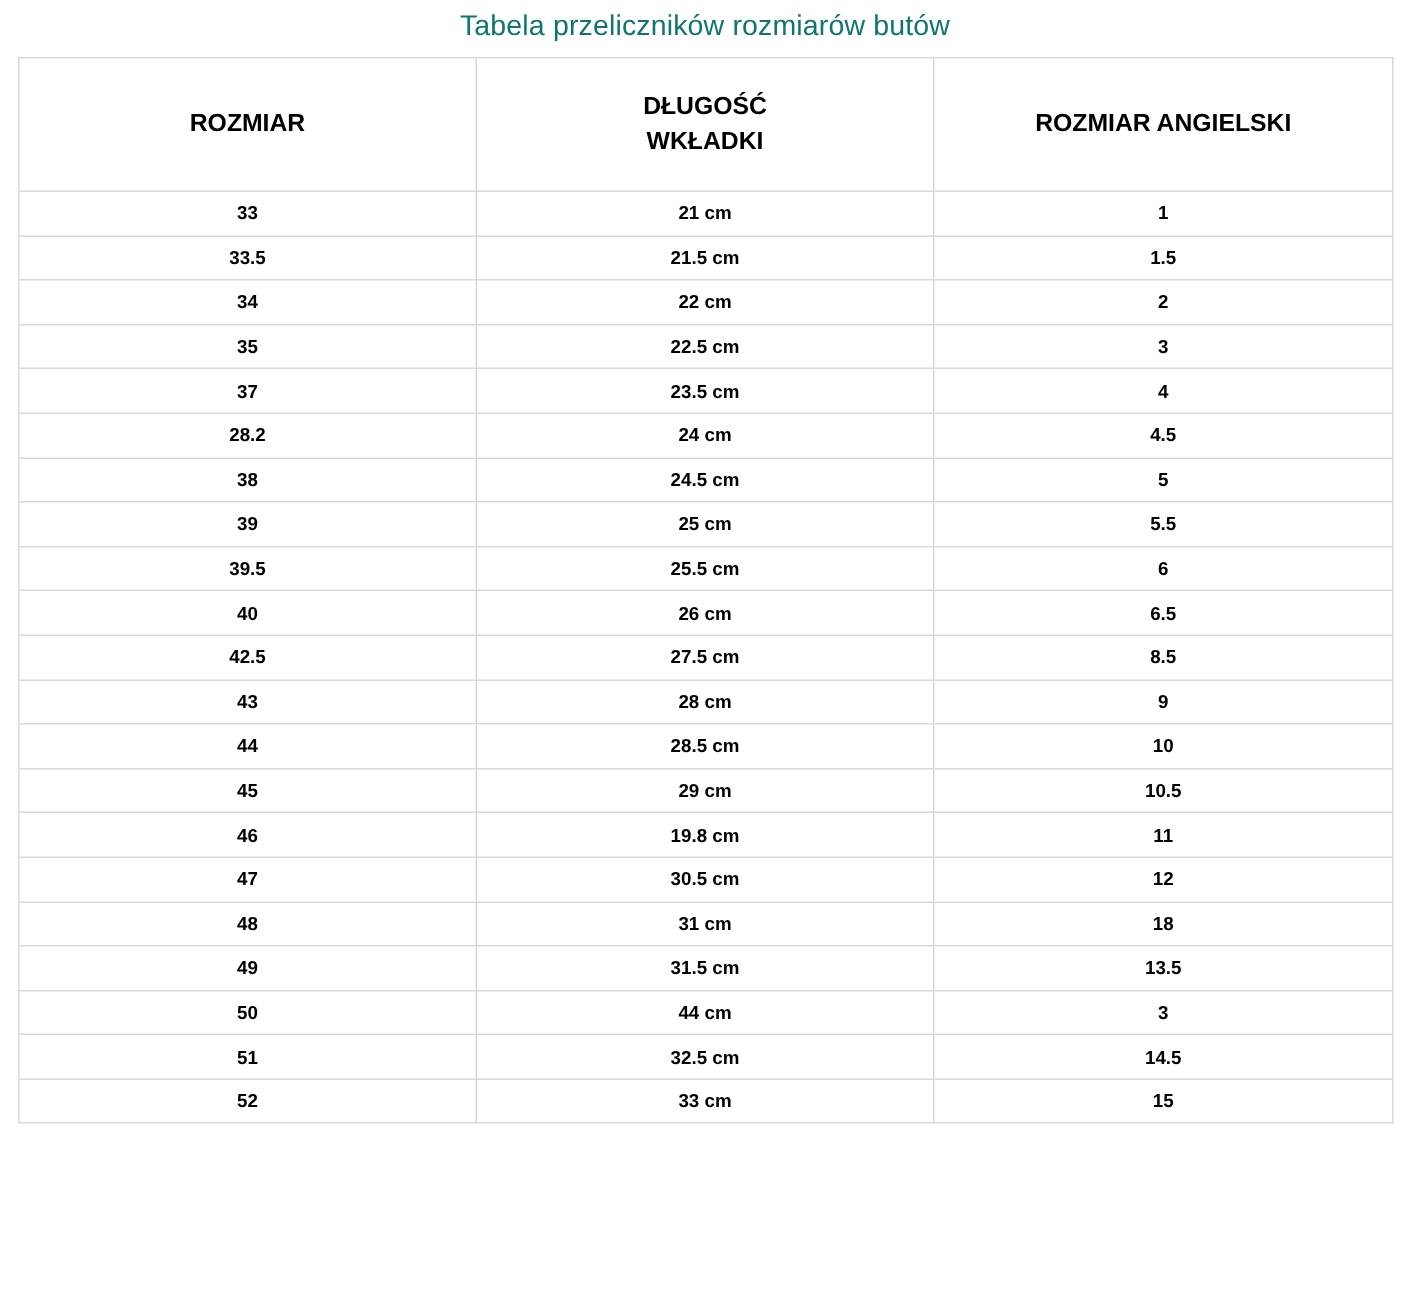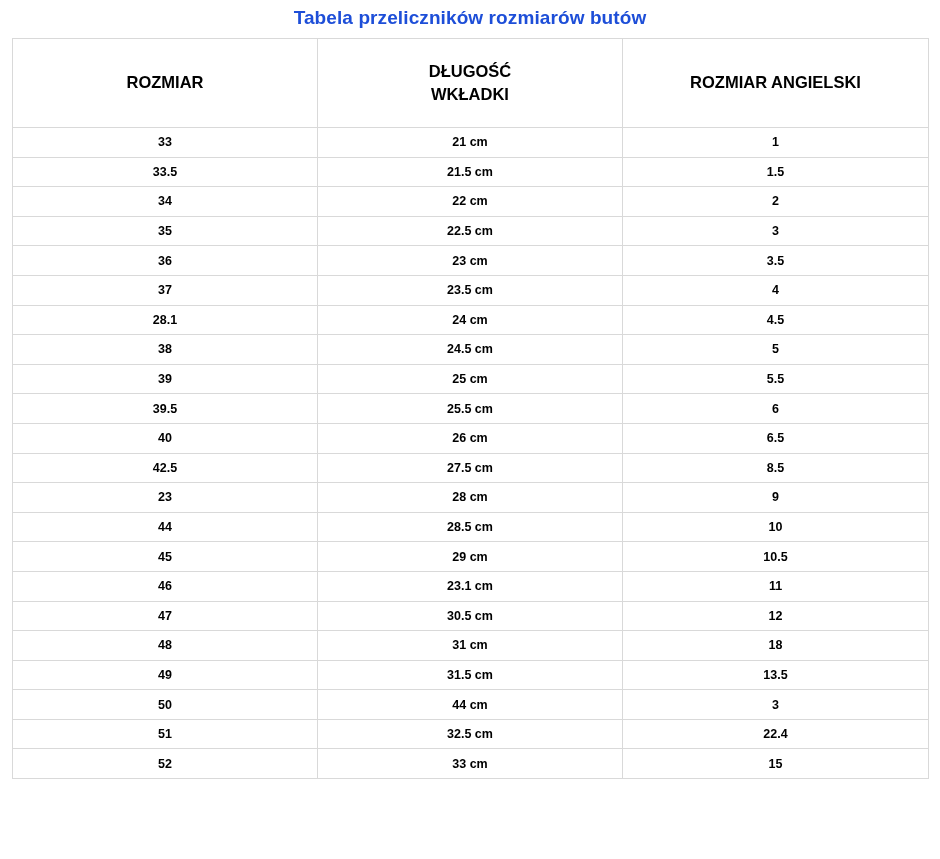--- a/index.html
+++ b/index.html
@@ -16,22 +16,22 @@
   }
   .page {
     width: 940px;
     height: 859px;
     position: relative;
     box-sizing: border-box;
   }
   .page-title {
     text-align: center;
     font-size: 19px;
-    font-weight: bold;
-    color: #1d4ed8;
+    font-weight: normal;
+    color: #0f766e;
     padding-top: 7px;
     padding-bottom: 9px;
     letter-spacing: 0.1px;
   }
   .table-wrap {
     padding: 0 12px;
     box-sizing: border-box;
   }
   table.size-table {
     width: 916px;
@@ -98,31 +98,26 @@
             <td>34</td>
             <td>22 cm</td>
             <td>2</td>
           </tr>
           <tr>
             <td>35</td>
             <td>22.5 cm</td>
             <td>3</td>
           </tr>
           <tr>
-            <td>36</td>
-            <td>23 cm</td>
-            <td>3.5</td>
-          </tr>
-          <tr>
             <td>37</td>
             <td>23.5 cm</td>
             <td>4</td>
           </tr>
           <tr>
-            <td>28.1</td>
+            <td>28.2</td>
             <td>24 cm</td>
             <td>4.5</td>
           </tr>
           <tr>
             <td>38</td>
             <td>24.5 cm</td>
             <td>5</td>
           </tr>
           <tr>
             <td>39</td>
@@ -138,37 +133,37 @@
             <td>40</td>
             <td>26 cm</td>
             <td>6.5</td>
           </tr>
           <tr>
             <td>42.5</td>
             <td>27.5 cm</td>
             <td>8.5</td>
           </tr>
           <tr>
-            <td>23</td>
+            <td>43</td>
             <td>28 cm</td>
             <td>9</td>
           </tr>
           <tr>
             <td>44</td>
             <td>28.5 cm</td>
             <td>10</td>
           </tr>
           <tr>
             <td>45</td>
             <td>29 cm</td>
             <td>10.5</td>
           </tr>
           <tr>
             <td>46</td>
-            <td>23.1 cm</td>
+            <td>19.8 cm</td>
             <td>11</td>
           </tr>
           <tr>
             <td>47</td>
             <td>30.5 cm</td>
             <td>12</td>
           </tr>
           <tr>
             <td>48</td>
             <td>31 cm</td>
@@ -180,21 +175,21 @@
             <td>13.5</td>
           </tr>
           <tr>
             <td>50</td>
             <td>44 cm</td>
             <td>3</td>
           </tr>
           <tr>
             <td>51</td>
             <td>32.5 cm</td>
-            <td>22.4</td>
+            <td>14.5</td>
           </tr>
           <tr>
             <td>52</td>
             <td>33 cm</td>
             <td>15</td>
           </tr>
         </tbody>
     </table>
   </div>
 

